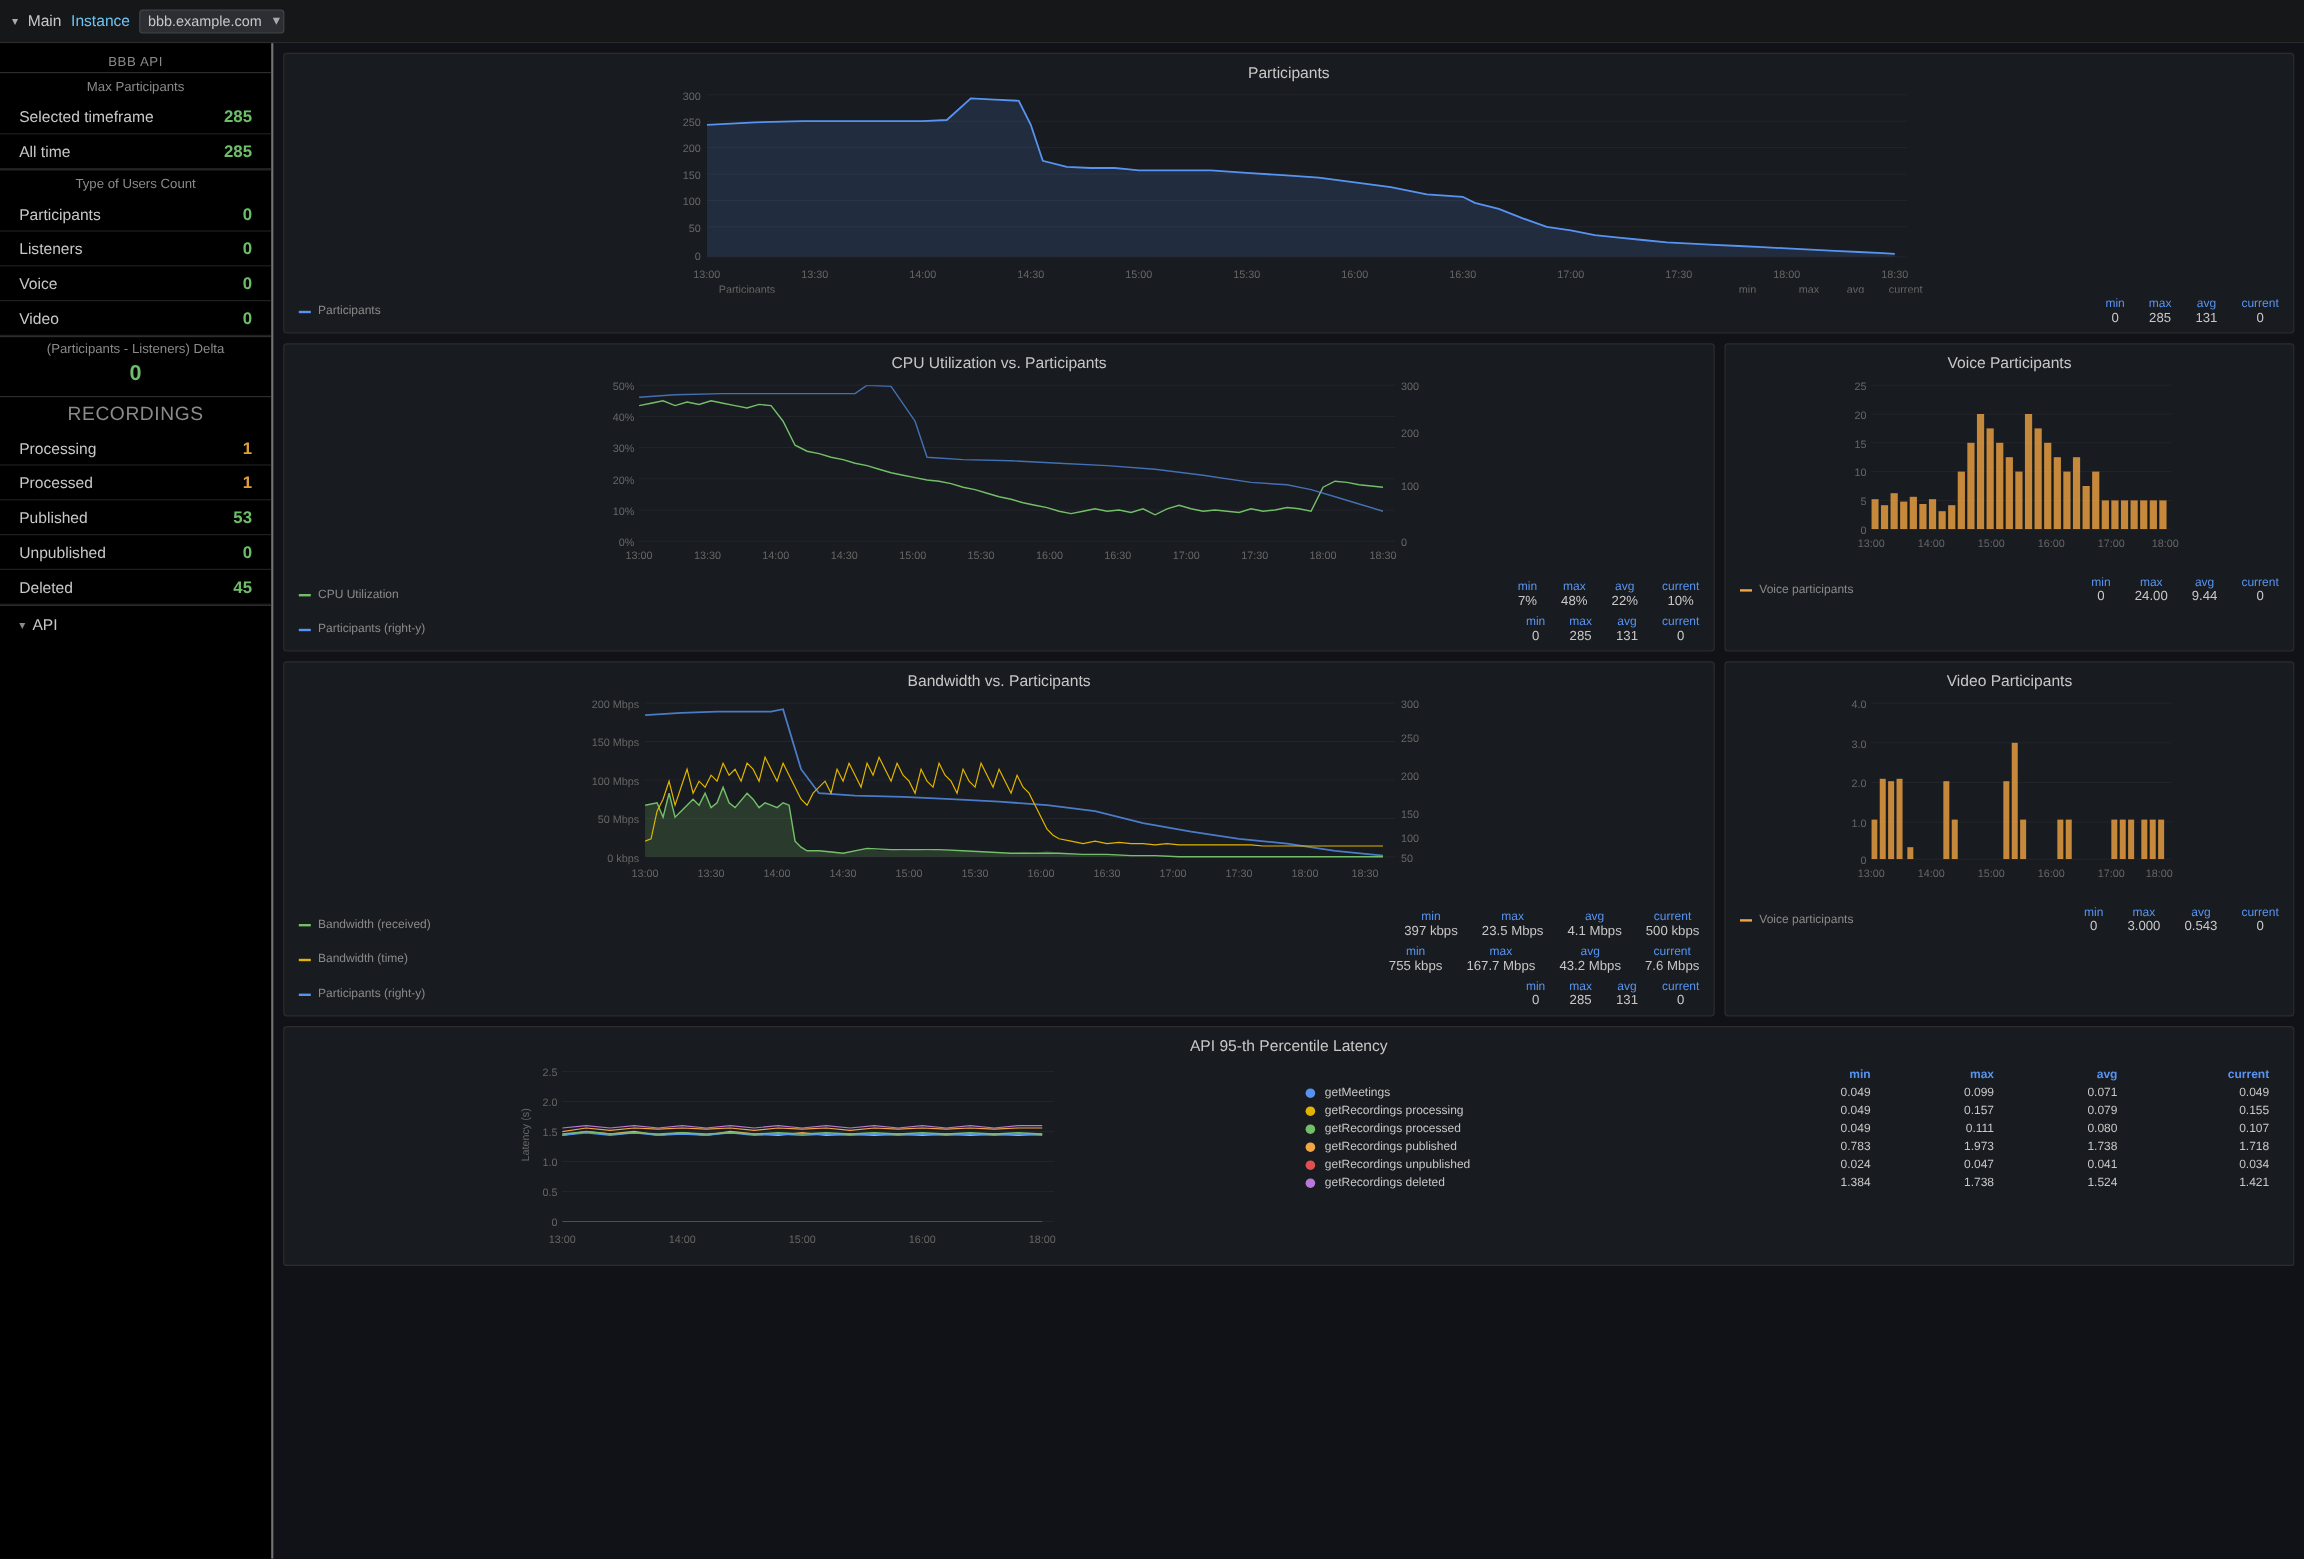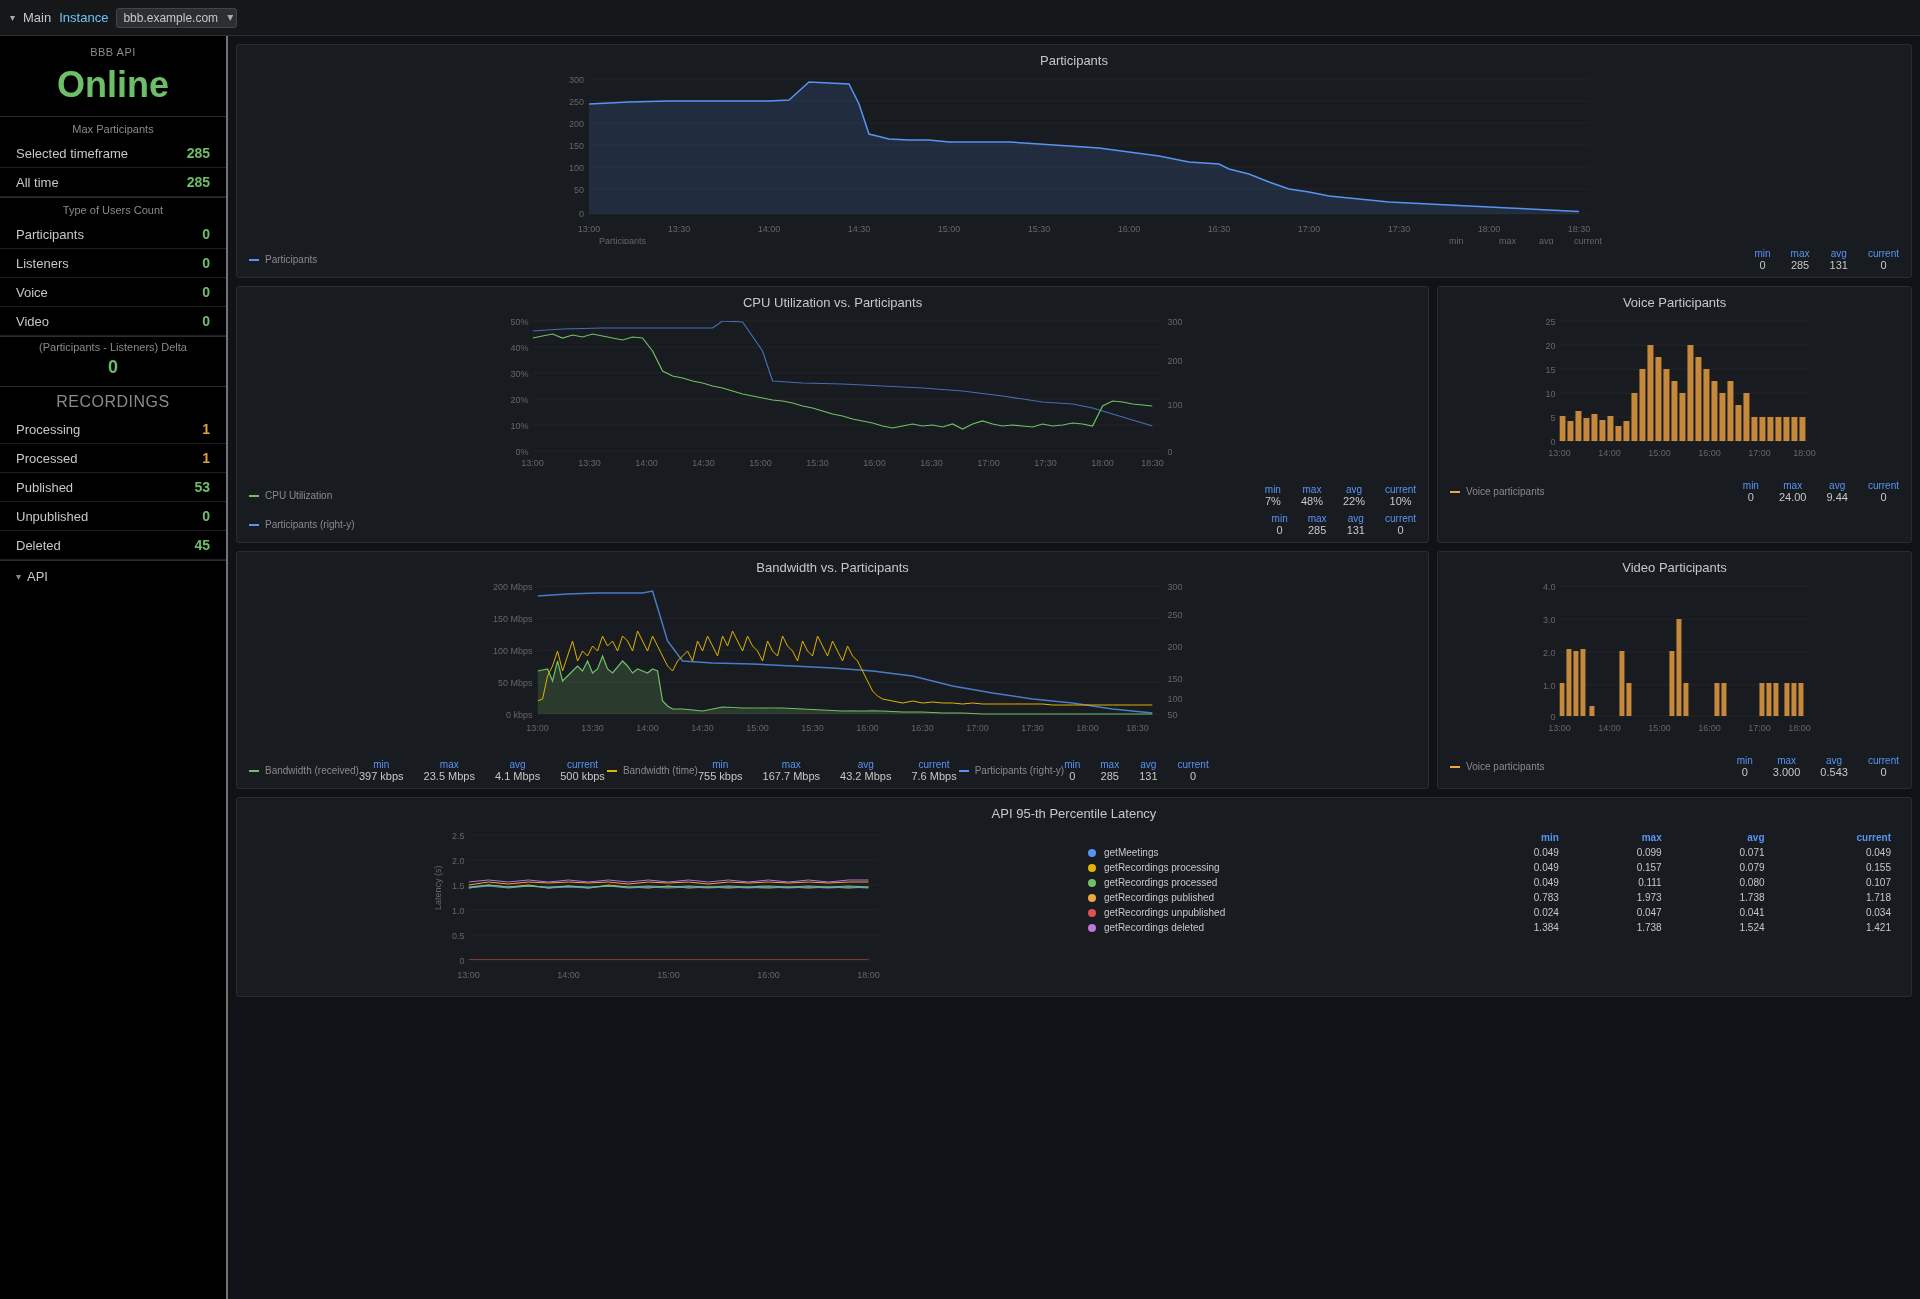--- a/index.html
+++ b/index.html
@@ -234,21 +234,20 @@
     <select class="instance-select">
       <option>bbb.example.com</option>
     </select>
   </div>
 </div>
 
 <div class="layout">
 
   <div class="sidebar">
     <div class="sidebar-api-label">BBB API</div>
-    <div class="sidebar-online">Online</div>
 
     <div class="sidebar-section-header">Max Participants</div>
     <div class="sidebar-row">
       <span class="sidebar-row-label">Selected timeframe</span>
       <span class="sidebar-row-value val-green">285</span>
     </div>
     <div class="sidebar-row">
       <span class="sidebar-row-label">All time</span>
       <span class="sidebar-row-value val-green">285</span>
     </div>
@@ -616,21 +615,21 @@
 
             <path d="M55,15 L85,13 L115,12 L145,12 L160,12 L170,10 L185,60 L200,80 L230,82 L270,83 L310,85 L350,87 L390,90 L430,95 L470,105 L510,112 L550,118 L590,122 L630,128 L670,132" fill="none" stroke="#5794f2" stroke-width="1.5" opacity="0.8"></path>
 
             <path d="M55,133 L55,90 L65,88 L70,100 L75,80 L80,100 L85,95 L90,90 L95,85 L100,90 L105,80 L110,92 L115,88 L120,75 L125,88 L130,92 L140,80 L145,85 L150,92 L155,88 L160,90 L165,92 L170,88 L175,90 L180,120 L185,125 L190,128 L195,128 L200,128 L210,128 L220,130 L230,128 L240,126 L250,128 L260,127 L270,128 L280,127 L290,128 L300,127 L310,128 L320,128 L330,129 L340,129 L350,130 L360,130 L370,129 L380,130 L390,128 L400,130 L410,130 L420,131 L430,131 L440,131 L450,131 L460,132 L470,132 L480,132 L490,132 L500,133 L510,133 L520,133 L530,133 L540,133 L550,133 L560,133 L570,133 L580,133 L590,133 L600,133 L610,133 L620,133 L630,133 L640,133 L650,133 L660,133 L670,133 L670,133 Z" fill="rgba(115,191,105,0.2)"></path>
             <path d="M55,90 L65,88 L70,100 L75,80 L80,100 L85,95 L90,90 L95,85 L100,90 L105,80 L110,92 L115,88 L120,75 L125,88 L130,92 L140,80 L145,85 L150,92 L155,88 L160,90 L165,92 L170,88 L175,90 L180,120 L185,125 L190,128 L200,128 L220,130 L240,126 L260,127 L280,127 L300,127 L320,128 L340,129 L360,130 L380,130 L400,130 L420,131 L440,131 L460,132 L480,132 L500,133 L530,133 L560,133 L590,133 L620,133 L650,133 L670,133" fill="none" stroke="#73bf69" stroke-width="1.2"></path>
 
             <path d="M55,120 L60,118 L65,95 L70,85 L75,70 L80,90 L85,75 L90,60 L95,80 L100,70 L105,75 L110,65 L115,70 L120,55 L125,65 L130,60 L135,70 L140,55 L145,60 L150,70 L155,50 L160,60 L165,70 L170,55 L175,65 L180,75 L185,85 L190,90 L195,80 L200,75 L205,70 L210,80 L215,60 L220,70 L225,55 L230,65 L235,75 L240,55 L245,65 L250,50 L255,60 L260,70 L265,55 L270,65 L275,70 L280,80 L285,60 L290,70 L295,75 L300,55 L305,65 L310,70 L315,80 L320,60 L325,70 L330,75 L335,55 L340,65 L345,75 L350,60 L355,70 L360,80 L365,65 L370,75 L375,80 L380,90 L385,100 L390,110 L395,115 L400,118 L410,120 L420,122 L430,120 L440,122 L450,121 L460,122 L470,122 L480,123 L490,122 L500,123 L510,123 L520,123 L530,123 L540,123 L550,123 L560,123 L570,124 L580,124 L590,124 L600,124 L610,124 L620,124 L630,124 L640,124 L650,124 L660,124 L670,124" fill="none" stroke="#e0b400" stroke-width="1"></path>
           </g>
         </svg>
 
-        <div style="display:flex;flex-direction:row;gap:2px;margin-top:4px;text-align:right;">
+        <div style="display:flex;flex-direction:column;gap:2px;margin-top:4px;text-align:right;">
           <div class="legend-row">
             <div class="legend-left">
               <span class="legend-dot" style="background:#73bf69"></span>
               <span>Bandwidth (received)</span>
             </div>
             <div class="legend-stats">
               <div class="legend-stat-group">
                   <span class="legend-stat-header">min</span>
                   <span class="legend-stat-value">397 kbps</span>
                 </div>

